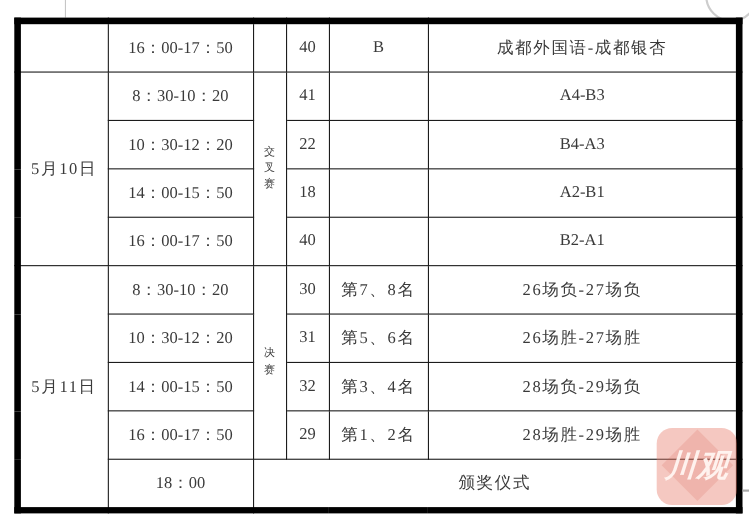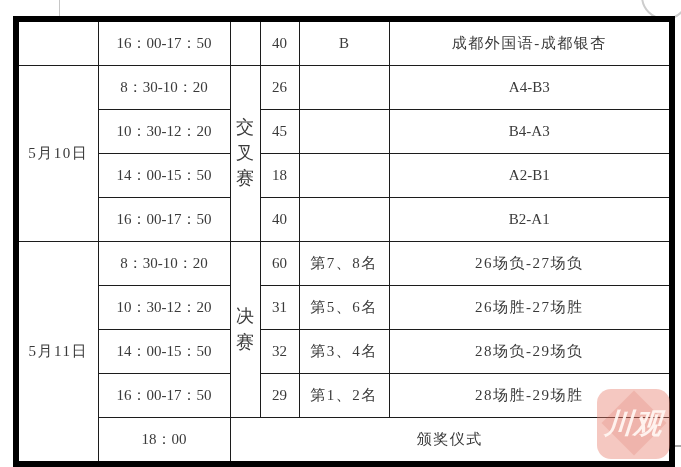--- a/index.html
+++ b/index.html
@@ -53,21 +53,21 @@
     overflow: hidden;
   }
   td.cjk { letter-spacing: 1.5px; }
   td.time-col { font-size: 15.5px; }
   .vtext {
     display: inline-block;
     width: 1.05em;
     line-height: 1.42;
     letter-spacing: 0;
     word-break: break-all;
-    font-size: 18px;
+    font-size: 10px;
   }
 
   
   .watermark {
     position: absolute;
     left: 597px; top: 389px;
     width: 73px; height: 70px;
     border-radius: 14px;
     background: rgba(232, 125, 108, 0.42);
     display: flex;
@@ -117,48 +117,48 @@
         <td></td>
         <td>40</td>
         <td>B</td>
         <td class="cjk">成都外国语-成都银杏</td>
       </tr>
 
       <tr>
         <td class="cjk" rowspan="4">5月10日</td>
         <td class="time-col">8：30-10：20</td>
         <td rowspan="4"><span class="vtext">交叉赛</span></td>
-        <td>26</td>
+        <td>41</td>
         <td></td>
         <td>A4-B3</td>
       </tr>
       <tr>
         <td class="time-col">10：30-12：20</td>
-        <td>45</td>
+        <td>22</td>
         <td></td>
         <td>B4-A3</td>
       </tr>
       <tr>
         <td class="time-col">14：00-15：50</td>
         <td>18</td>
         <td></td>
         <td>A2-B1</td>
       </tr>
       <tr>
         <td class="time-col">16：00-17：50</td>
         <td>40</td>
         <td></td>
         <td>B2-A1</td>
       </tr>
 
       <tr>
         <td class="cjk" rowspan="5">5月11日</td>
         <td class="time-col">8：30-10：20</td>
         <td rowspan="4"><span class="vtext">决赛</span></td>
-        <td>60</td>
+        <td>30</td>
         <td class="cjk">第7、8名</td>
         <td class="cjk">26场负-27场负</td>
       </tr>
       <tr>
         <td class="time-col">10：30-12：20</td>
         <td>31</td>
         <td class="cjk">第5、6名</td>
         <td class="cjk">26场胜-27场胜</td>
       </tr>
       <tr>

